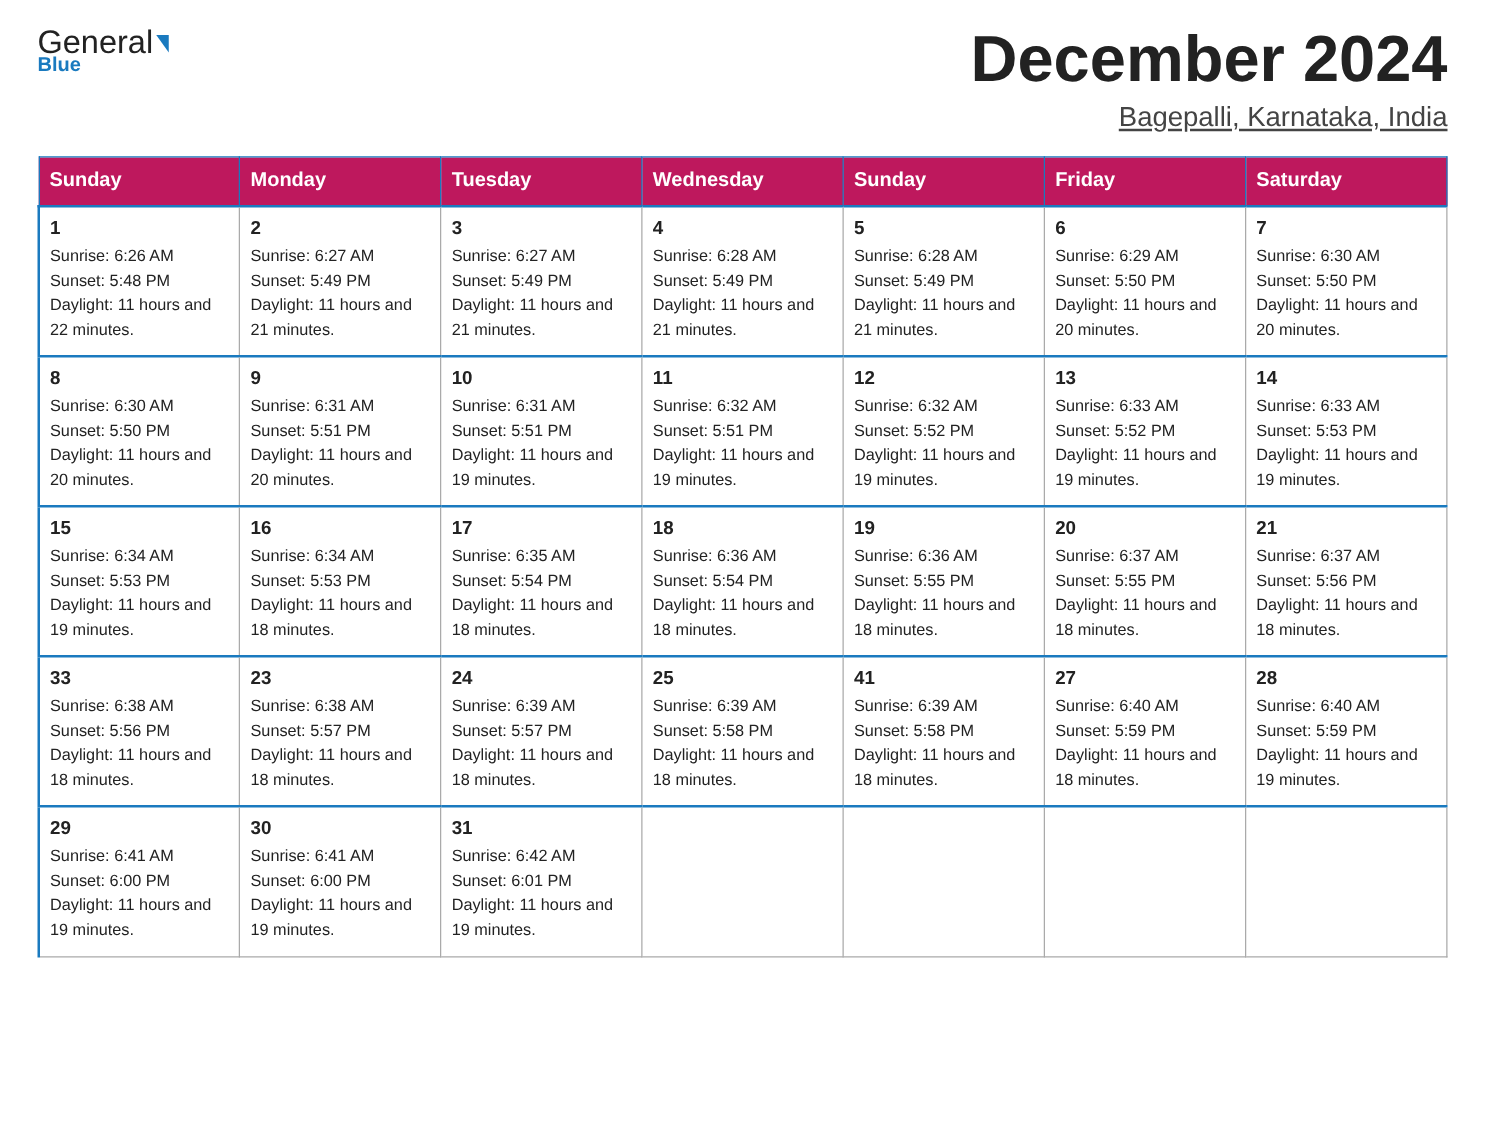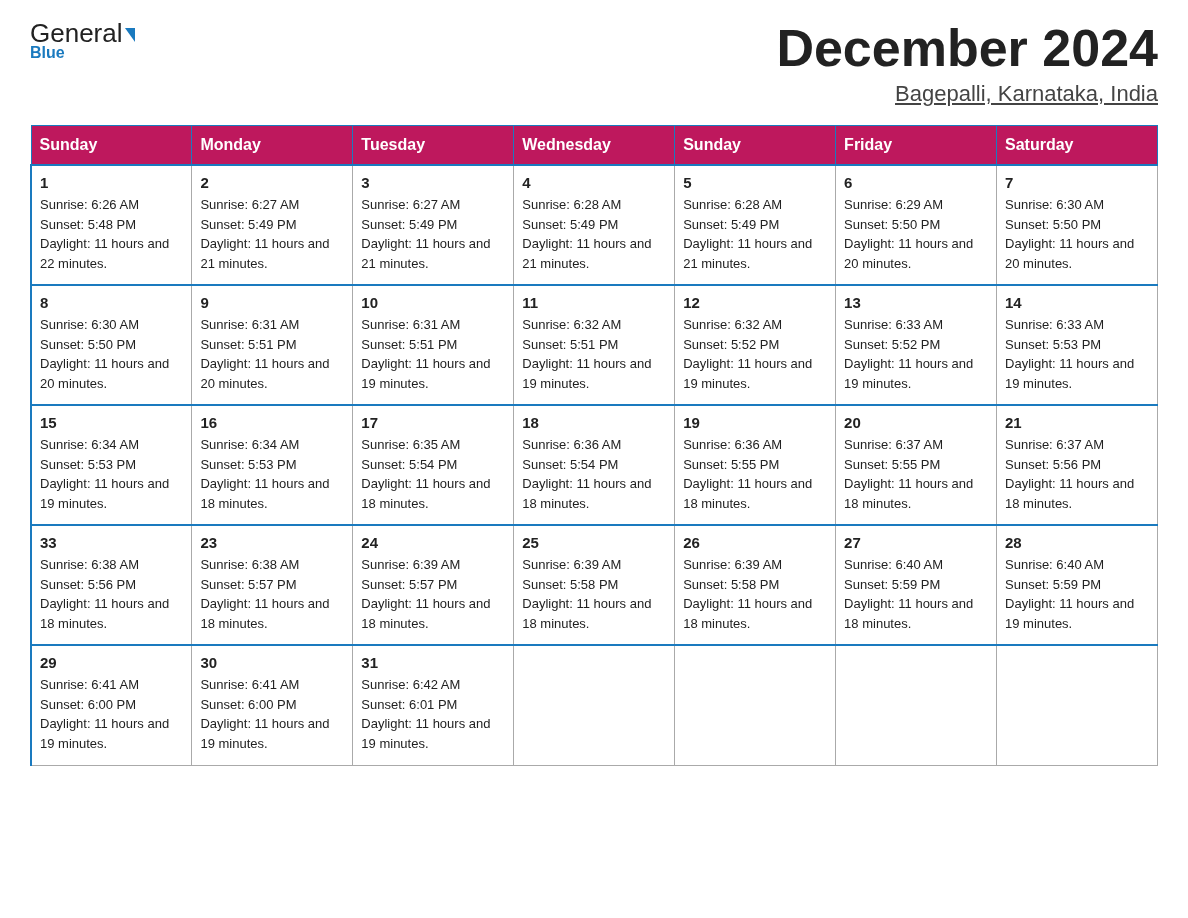--- a/index.html
+++ b/index.html
@@ -241,21 +241,21 @@
         </td>
         <td>
           <span class="day-number">24</span>
 <div class="day-info">Sunrise: 6:39 AM<br>Sunset: 5:57 PM<br>Daylight: 11 hours and 18 minutes.</div>
         </td>
         <td>
           <span class="day-number">25</span>
 <div class="day-info">Sunrise: 6:39 AM<br>Sunset: 5:58 PM<br>Daylight: 11 hours and 18 minutes.</div>
         </td>
         <td>
-          <span class="day-number">26</span>
+          <span class="day-number">41</span>
 <div class="day-info">Sunrise: 6:39 AM<br>Sunset: 5:58 PM<br>Daylight: 11 hours and 18 minutes.</div>
         </td>
         <td>
           <span class="day-number">27</span>
 <div class="day-info">Sunrise: 6:40 AM<br>Sunset: 5:59 PM<br>Daylight: 11 hours and 18 minutes.</div>
         </td>
         <td>
           <span class="day-number">28</span>
 <div class="day-info">Sunrise: 6:40 AM<br>Sunset: 5:59 PM<br>Daylight: 11 hours and 19 minutes.</div>
         </td>

